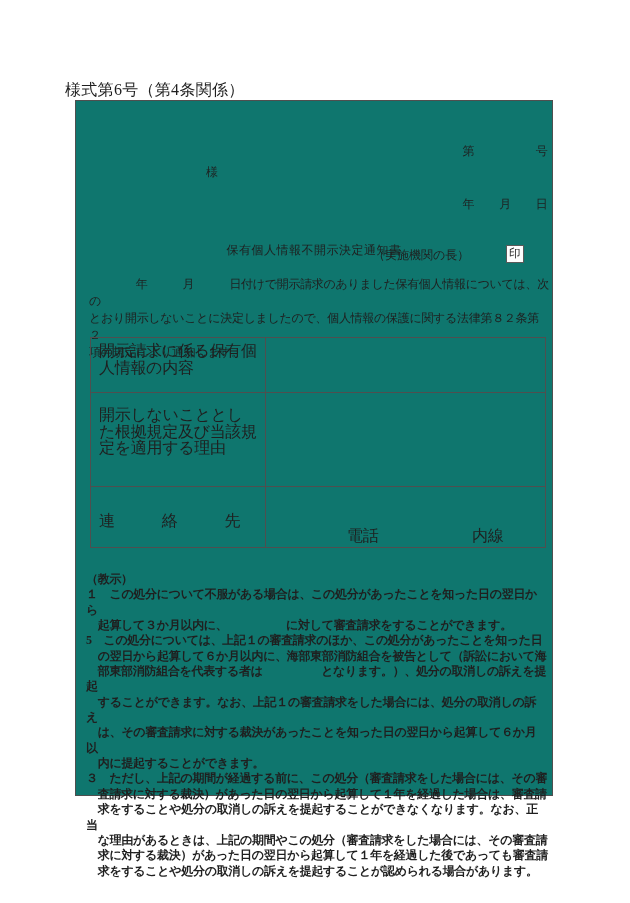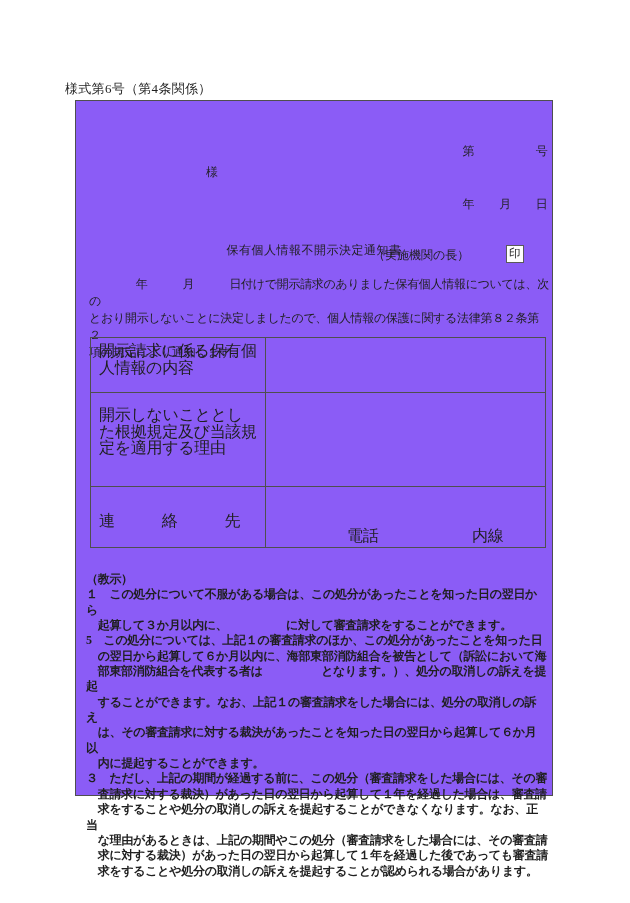--- a/index.html
+++ b/index.html
@@ -17,32 +17,32 @@
     overflow: hidden;
   }
   .page {
     position: absolute;
     inset: 0;
   }
   .form-label {
     position: absolute;
     top: 80px;
     left: 65px;
-    font-size: 13px;
+    font-size: 16px;
     letter-spacing: 0.3px;
     white-space: nowrap;
   }
   .sheet {
     position: absolute;
     top: 100px;
     left: 75px;
     width: 476px;
     height: 694px;
     border: 1px solid #4f4f4f;
-    background: #8b5cf6;
+    background: #0f766e;
   }
   .doc-no-block {
     position: absolute;
     top: 7px;
     right: 4px;
     text-align: right;
     line-height: 17.5px;
     letter-spacing: 0.2px;
     white-space: pre;
   }

